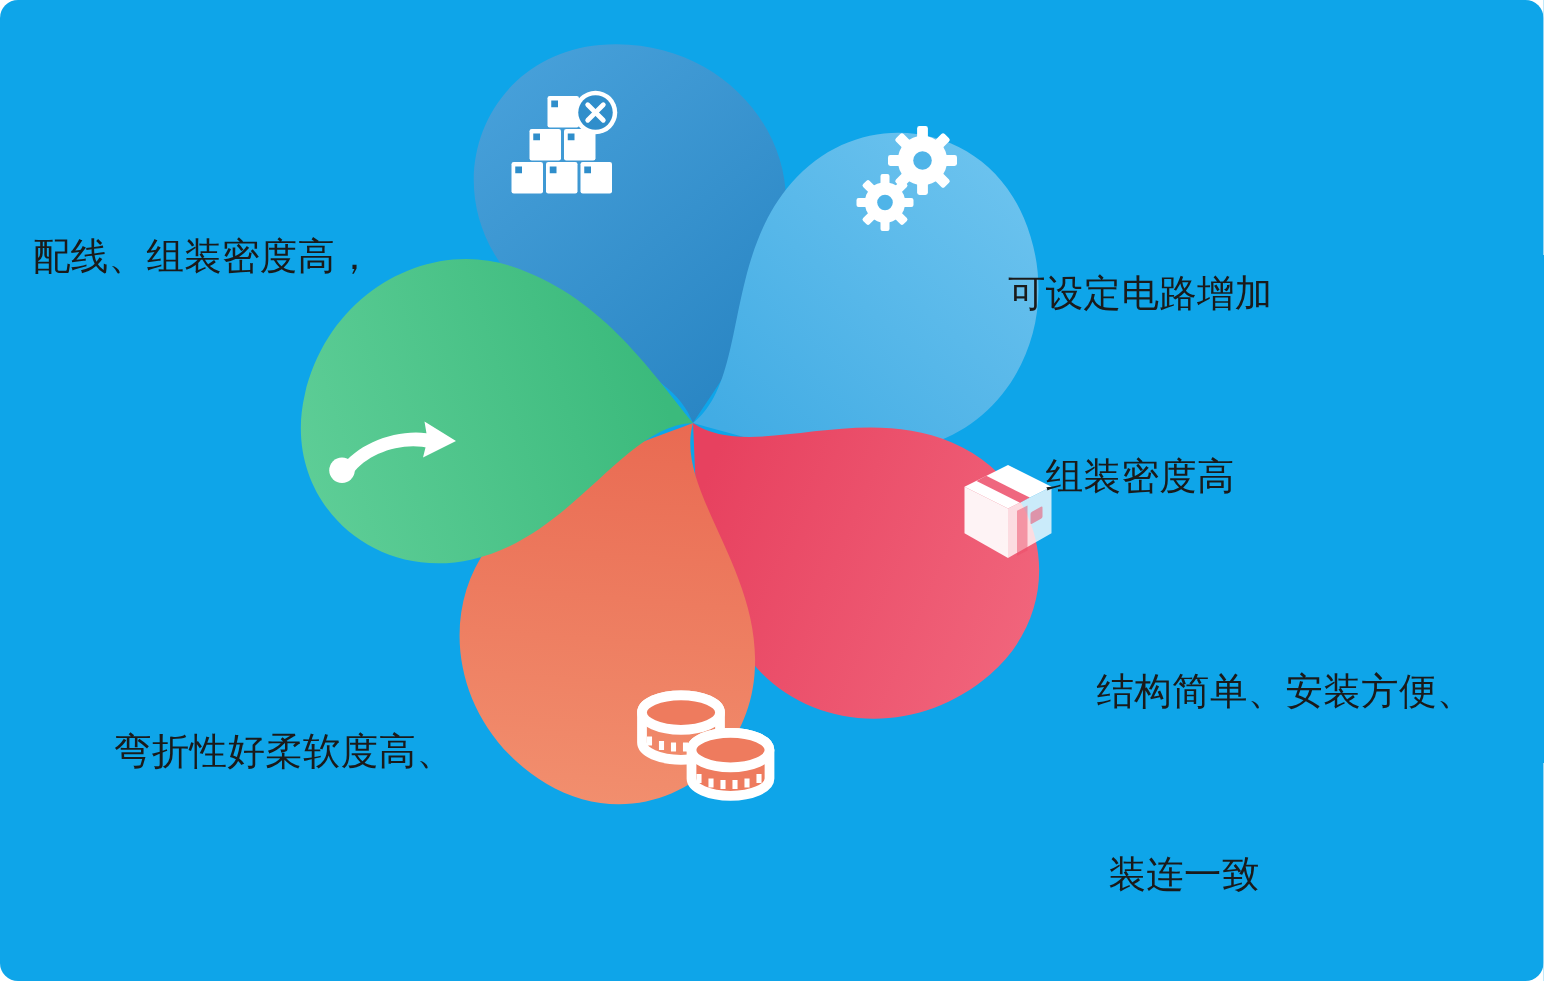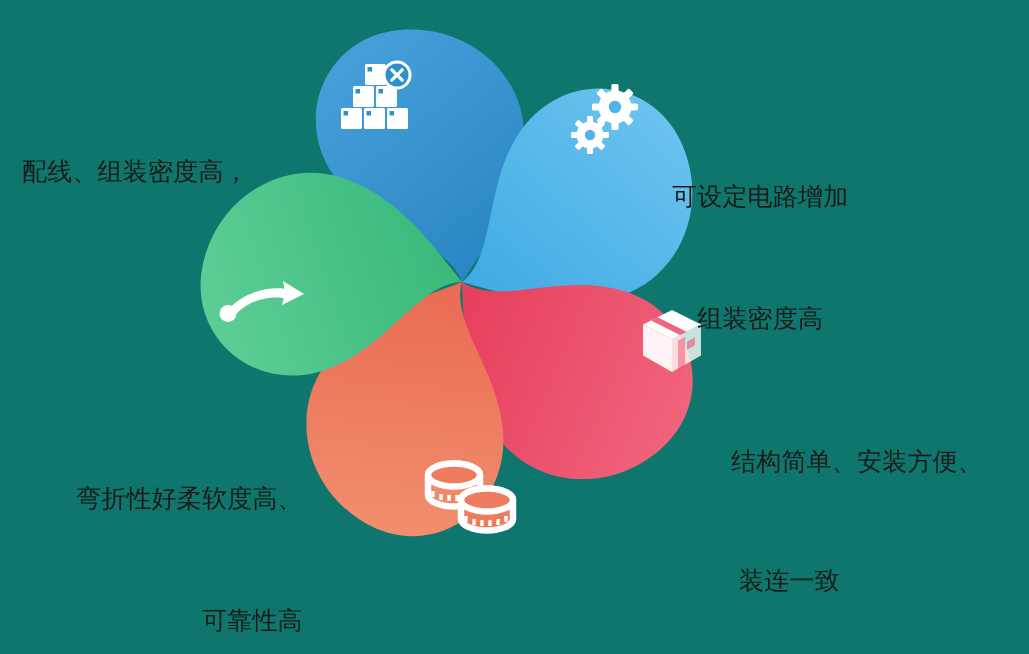--- a/index.html
+++ b/index.html
@@ -8,22 +8,23 @@
     padding: 0;
     background: #ffffff;
   }
   body {
     font-family: "Liberation Sans", "DejaVu Sans", sans-serif;
   }
   #stage {
     position: relative;
     width: 1029px;
     height: 654px;
-    background: #0f766e;
+    background: #0ea5e9;
     overflow: hidden;
+    border-radius: 12px;
   }
   #petal-svg {
     position: absolute;
     left: 0;
     top: 0;
     width: 1029px;
     height: 654px;
   }
   .label {
     position: absolute;
@@ -54,22 +55,22 @@
     text-align: center;
   }
   #label-left {
     left: 76px;
     top: 400px;
     text-align: right;
   }
   .lbl-line { display: block; }
   #label-topleft .lbl-line:nth-child(2) { text-indent: 14px; }
   #label-topright .lbl-line { text-align: center; }
-  #label-right .lbl-line:nth-child(2) { text-indent: 8px; font-family: Liberation Mono, monospace; }
-  #label-left .lbl-line { display: block; text-align: right; font-family: Liberation Mono, monospace; }
+  #label-right .lbl-line:nth-child(2) { text-indent: 8px; }
+  #label-left .lbl-line { display: block; text-align: right; }
 </style>
 </head>
 <body>
 
 <div id="stage">
 
   <svg id="petal-svg" viewBox="0 0 1029 654" xmlns="http://www.w3.org/2000/svg">
     <defs>
       <linearGradient id="gradBlueDark" x1="0" y1="0" x2="0.7" y2="1">
         <stop offset="0%" stop-color="#4aa3dc"></stop>
@@ -255,16 +256,15 @@
     <span class="lbl-line">结构简单、安装方便、</span>
     <span class="lbl-line">装连一致</span>
   </div>
 
   <div class="label" id="label-bottom">
     
   </div>
 
   <div class="label" id="label-left">
     <span class="lbl-line">弯折性好柔软度高、</span>
-    <span class="lbl-line">可靠性高</span>
   </div>
 
 </div>
 
 </body></html>

